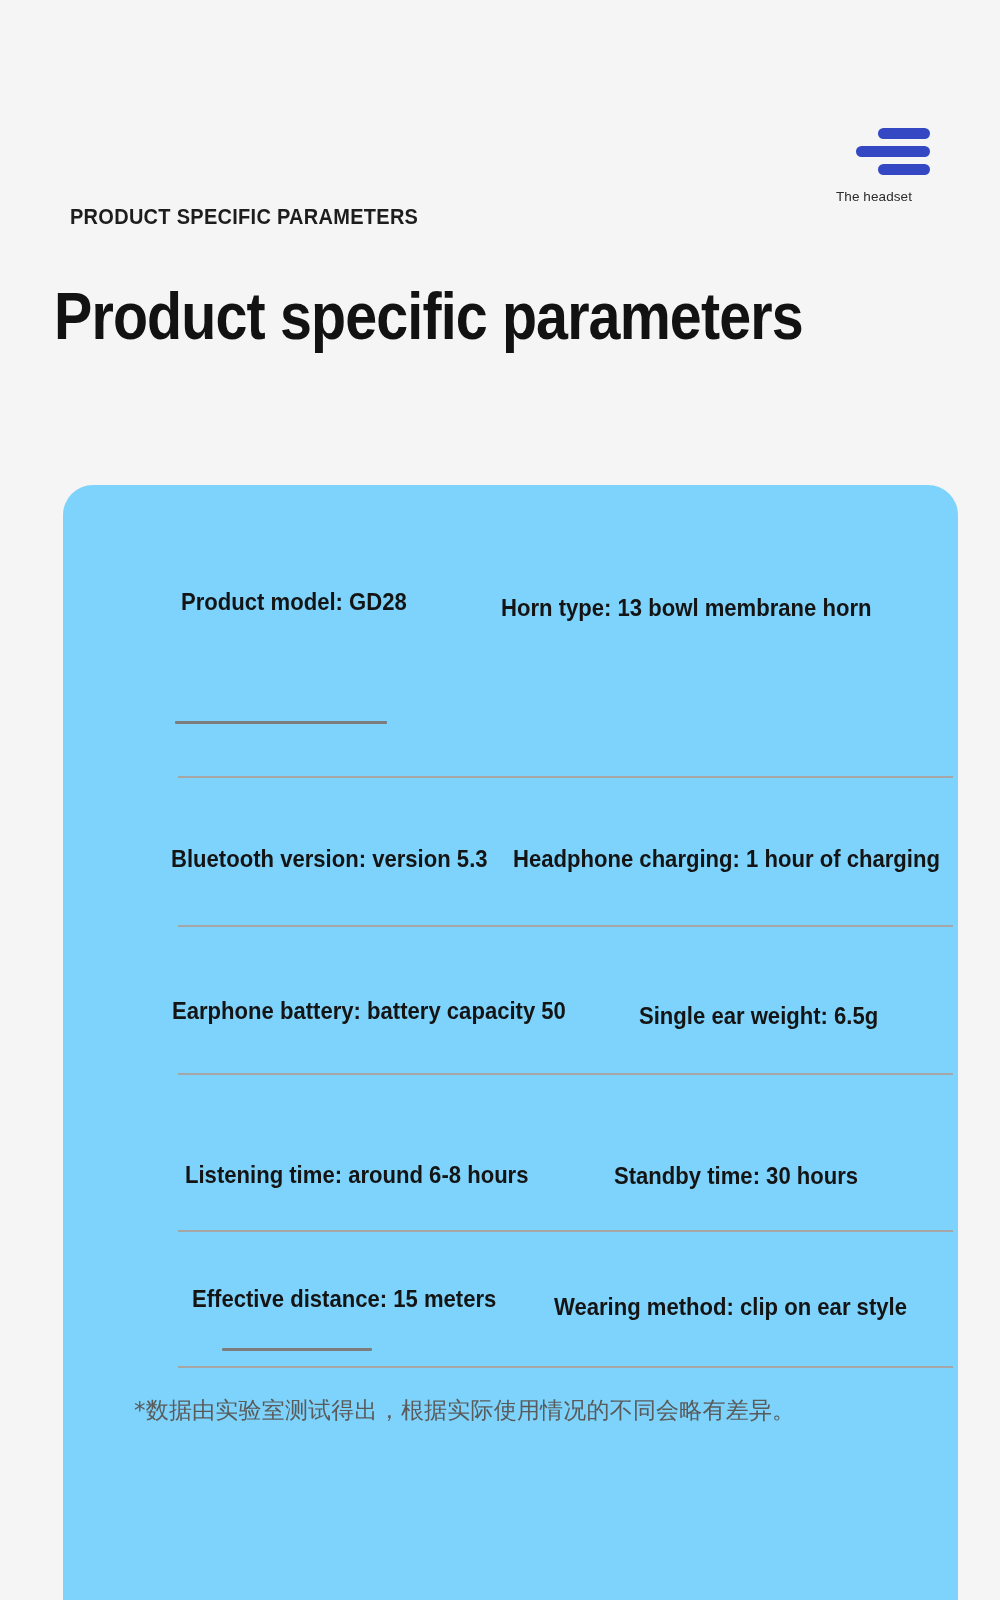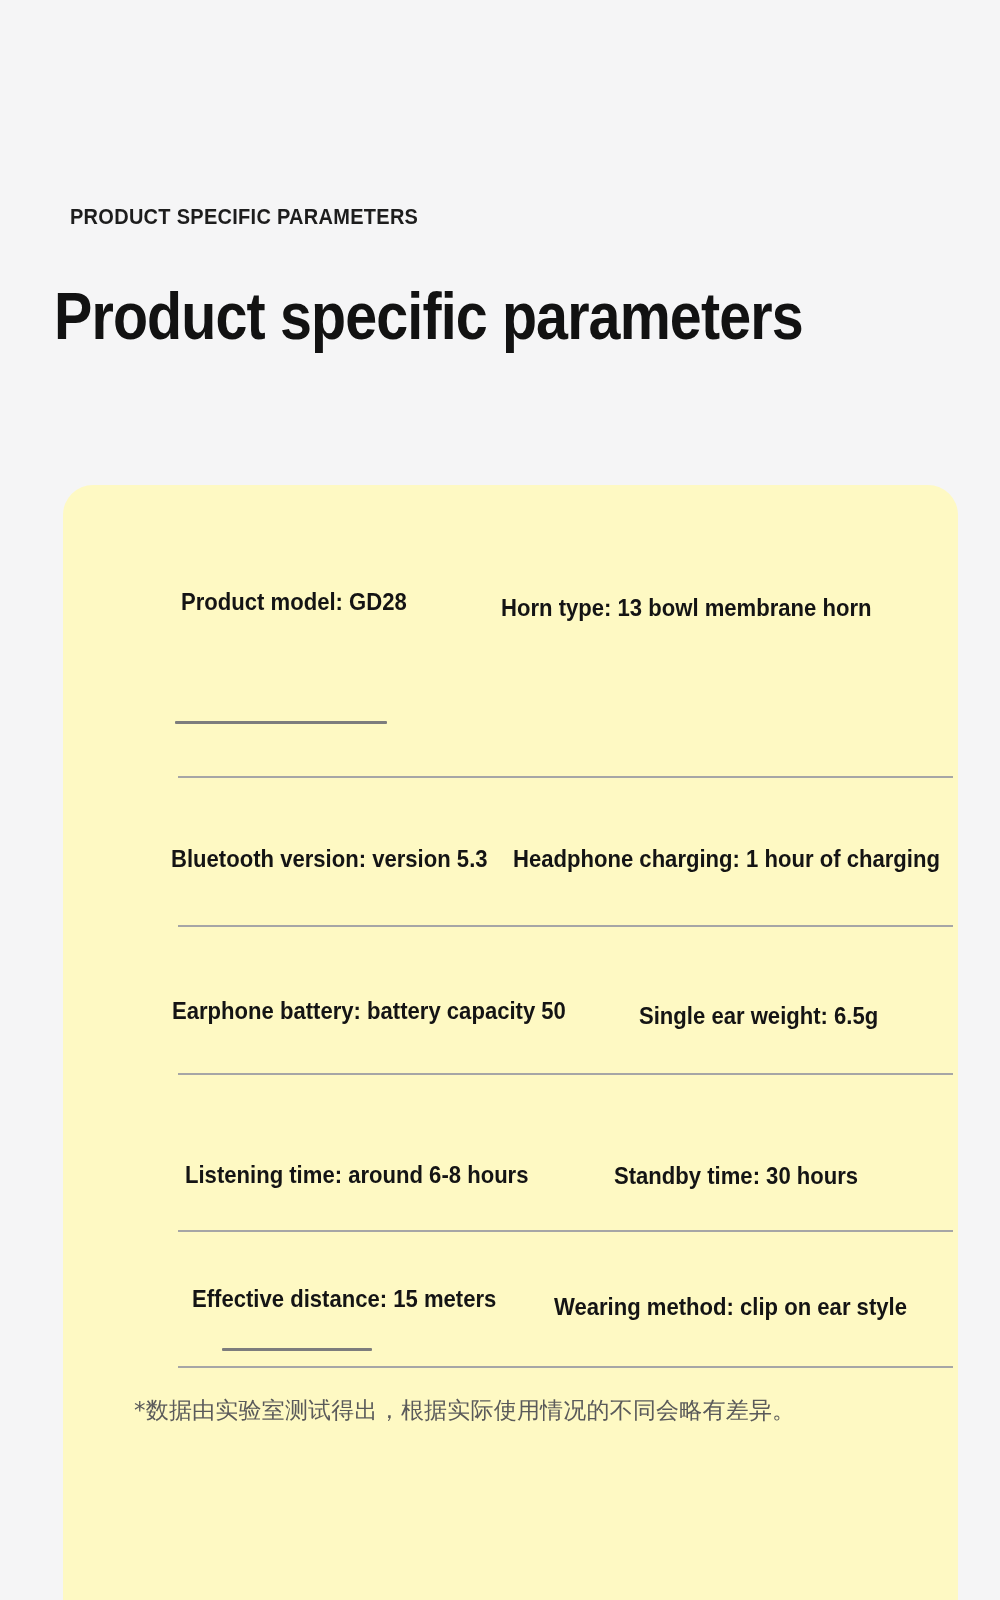--- a/index.html
+++ b/index.html
@@ -208,26 +208,34 @@
 </style>
 </head>
 <body>
 
 <div class="page" style="background: rgb(245, 245, 246);">
 
   <div class="header">
 
     <div class="eyebrow">PRODUCT SPECIFIC PARAMETERS</div>
 
+    <div class="brand">
+      <div class="brand-bars">
+        <i class="b1" style="background: rgb(52, 72, 196);"></i>
+        <i class="b2" style="background: rgb(52, 72, 196);"></i>
+        <i class="b3" style="background: rgb(52, 72, 196);"></i>
+      </div>
+      <div class="brand-name">The headset</div>
+    </div>
 
   </div>
 
   <h1 class="title">Product specific parameters</h1>
 
-  <div class="card" style="background: #fef9c3;">
+  <div class="card" style="background: #7dd3fc;">
     <div class="spec-table">
 
       <div class="spec-row" id="row-1">
         <div class="cells">
           <span class="cell left">Product model: GD28</span>
           <span class="cell right">Horn type: 13 bowl membrane horn</span>
         </div>
         <div class="accent" style="background: rgb(125, 125, 125);"></div>
         <div class="divider" style="background: rgb(166, 166, 166);"></div>
       </div>

